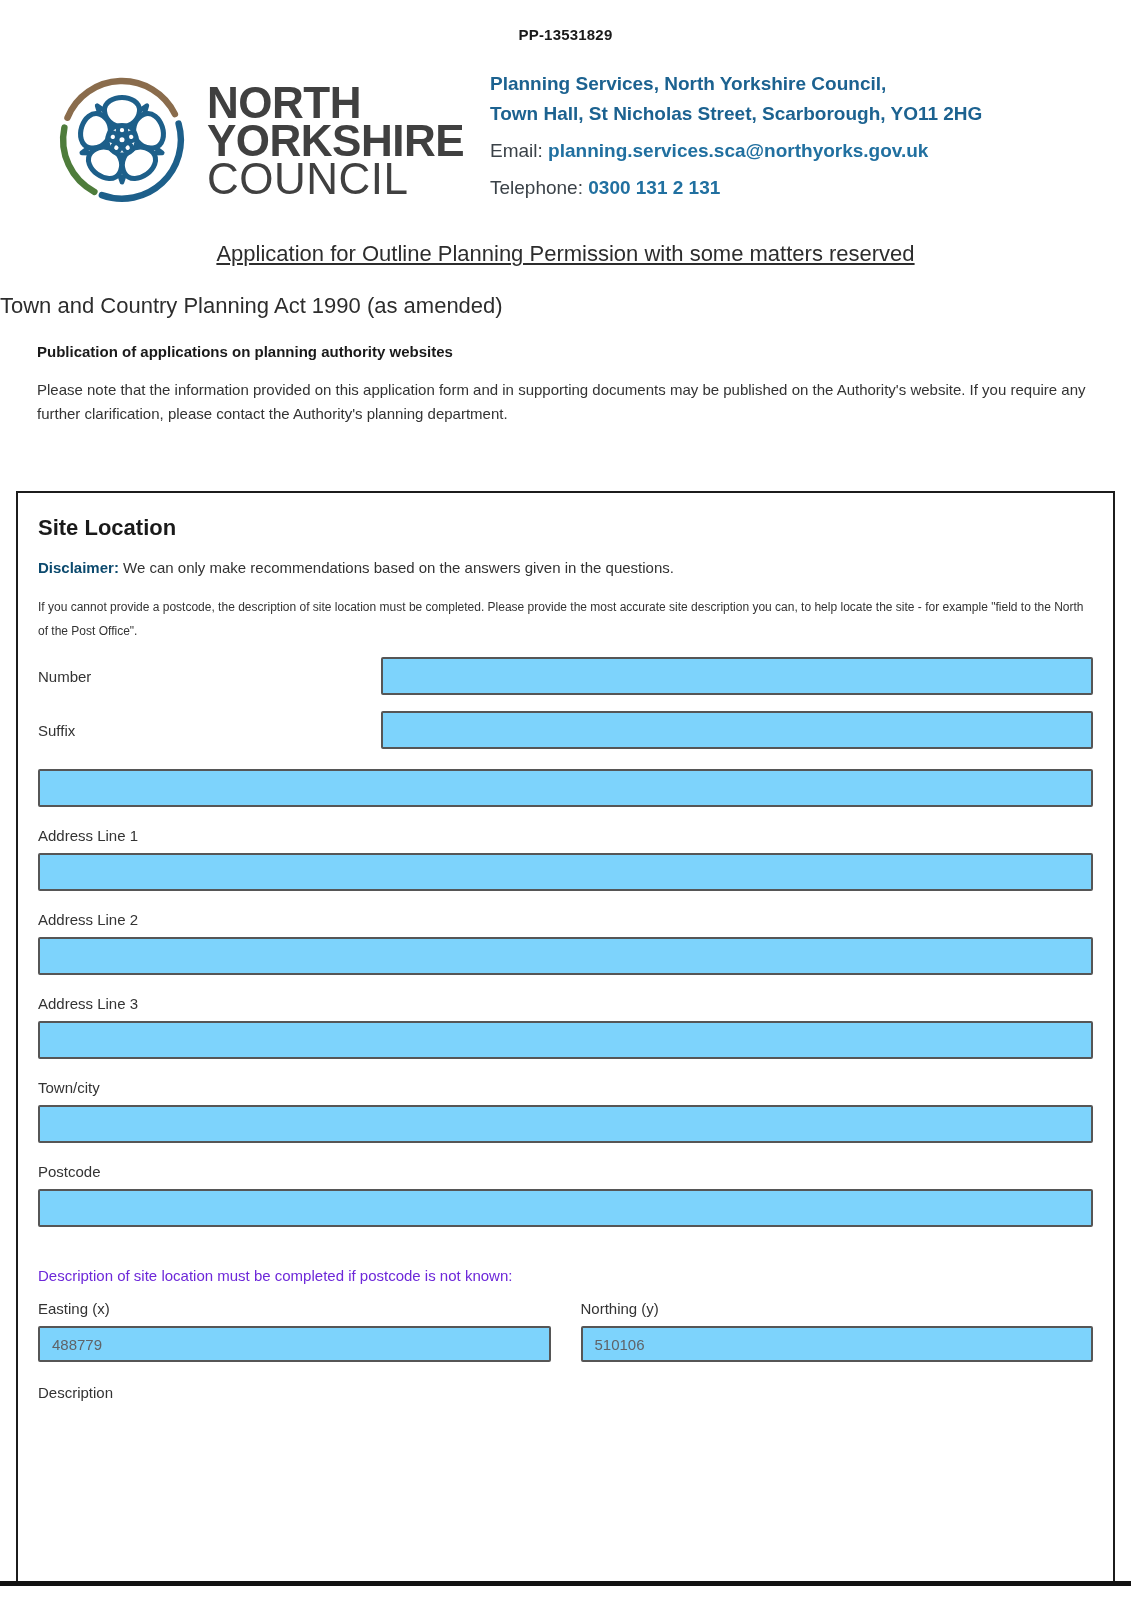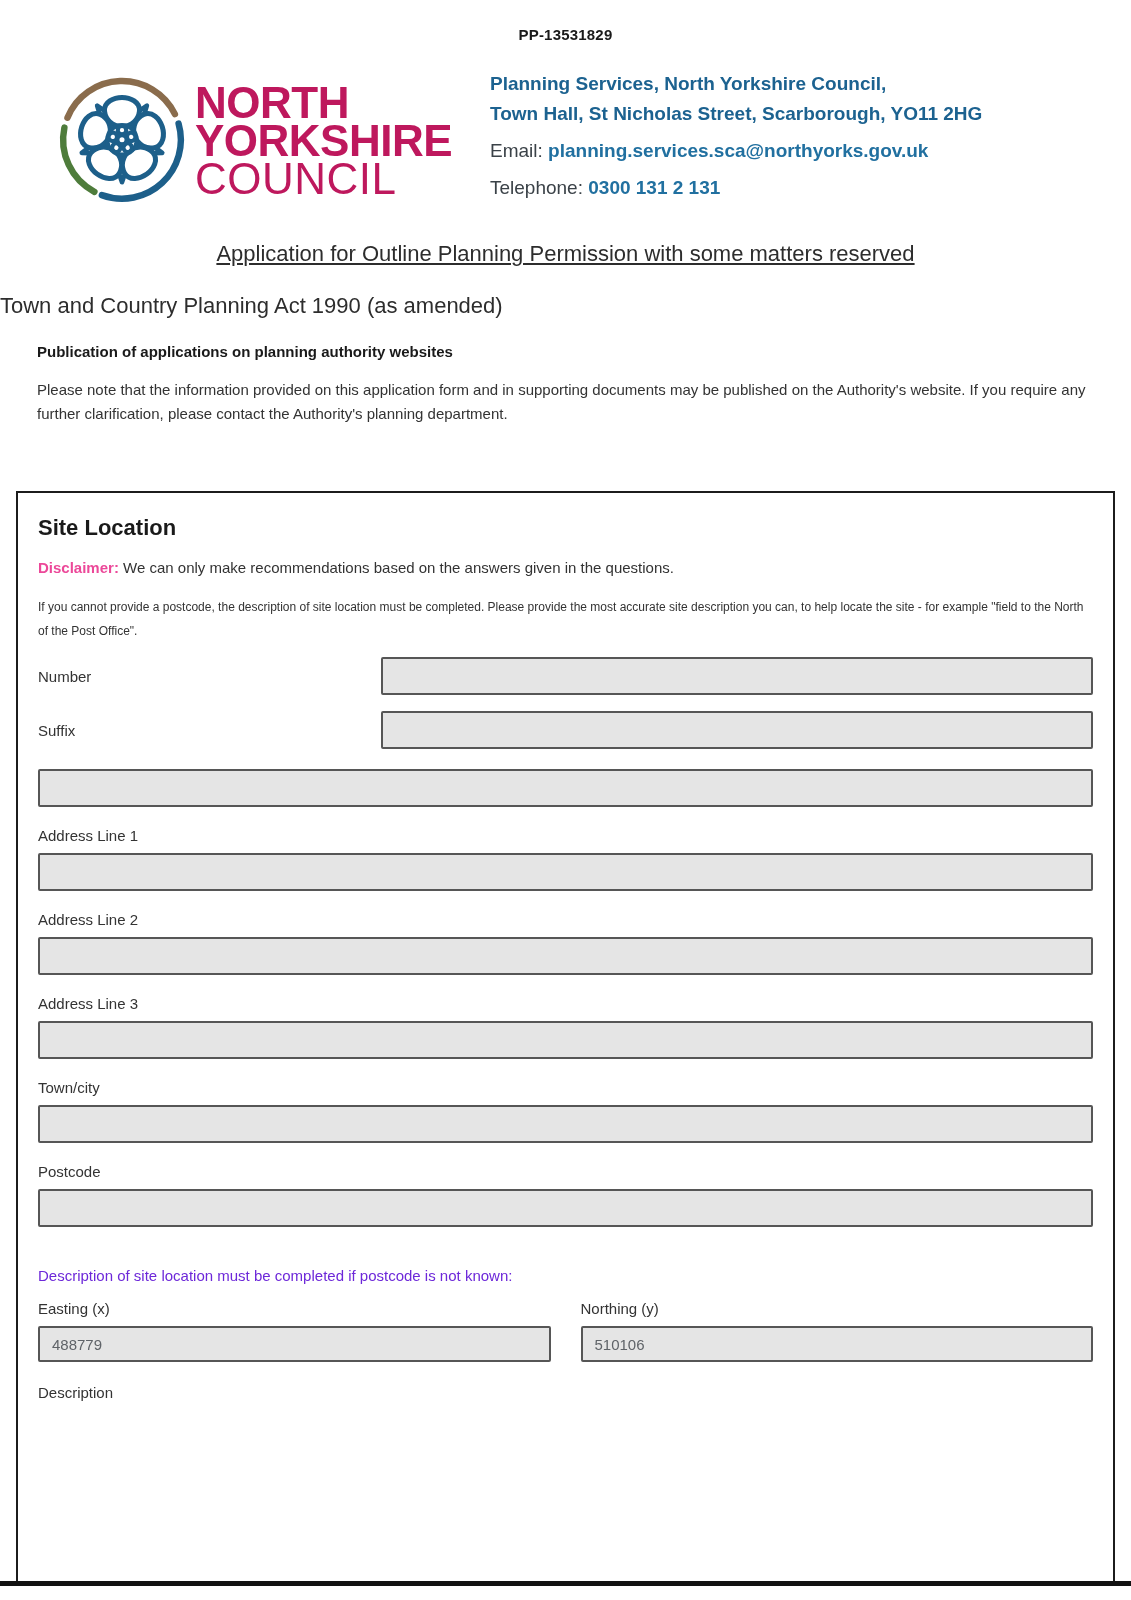--- a/index.html
+++ b/index.html
@@ -8,46 +8,46 @@
     width:1131px; height:1600px; overflow:hidden; position:relative;
     font-family:"Liberation Sans", sans-serif; color:#333333;
   }
   .pp-ref {
     margin-top:26px; text-align:center;
     font-size:15px; font-weight:bold; color:#1a1a1a; letter-spacing:0.2px;
   }
   .header-row { position:relative; height:152px; margin-top:20px; }
   .logo-wrap { position:absolute; left:53px; top:0; display:flex; align-items:center; }
   .logo-svg { display:block; }
-  .wordmark { margin-left:4px; color:#be185d; line-height:38px; letter-spacing:-0.5px; margin-top:6px; }
+  .wordmark { margin-left:16px; color:#404040; line-height:38px; letter-spacing:-0.5px; margin-top:6px; }
   .wordmark .wm-bold { font-size:44px; font-weight:bold; }
   .wordmark .wm-light { font-size:44px; font-weight:normal; letter-spacing:0.5px; }
   .contact { position:absolute; left:490px; top:6px; font-size:19px; }
   .contact .addr { color:#1c6290; font-weight:bold; line-height:30px; }
   .contact .row { margin-top:7px; line-height:30px; color:#3b4248; }
   .contact .linkish { color:#2170a0; font-weight:bold; text-decoration:none; }
   .title-main { margin-top:26px; text-align:center; font-size:22px; color:#2d2d2d;text-decoration:underline; }
   .title-sub  { margin-top:26px; text-align:left; font-size:22px; color:#2d2d2d; }
   .pub-heading { margin:24px 37px 0 37px; font-size:15px; font-weight:bold; color:#1a1a1a; }
   .pub-body { margin:18px 37px 0 37px; font-size:15px; line-height:24px; color:#333; }
   .section-box {
     margin:65px 16px 0 16px; border:2px solid #1c1c1c; border-bottom:none;
     padding:16px 20px 0 20px; height:1090px; overflow:hidden; background:#fff;
   }
   .sl-heading { font-size:22px; font-weight:bold; color:#1a1a1a; margin-top:6px; }
   .sl-disclaimer { margin-top:18px; font-size:15px; line-height:18px; color:#333; }
-  .sl-disclaimer b { color:#ec4899;margin-top:28px; }
+  .sl-disclaimer b { color:#0c4a6e;margin-top:28px; }
   .sl-intro { margin-top:18px; font-size:12px; line-height:24px; color:#333; }
   .inline-field { display:grid; grid-template-columns:343px 1fr; align-items:center; }
   .inline-field.first { margin-top:14px; }
   .inline-field + .inline-field { margin-top:16px; }
   .field-label { font-size:15px; color:#333; }
   .text-input {
     width:100%; height:38px; border:2px solid #565656; border-radius:2px;
-    background:#e5e5e5; font-family:"Liberation Sans", sans-serif;
+    background:#7dd3fc; font-family:"Liberation Sans", sans-serif;
     font-size:15px; color:#5f6368; padding:0 12px; outline:none; display:block;
   }
   .stacked-field { margin-top:20px; }
   .stacked-field .field-label { display:block; height:18px; }
   .stacked-field .text-input { margin-top:8px; }
   .desc-heading { margin-top:40px; font-size:15px; color:#6d28d9; }
   .coord-grid { display:grid; grid-template-columns:1fr 1fr; column-gap:30px; margin-top:16px; }
   .coord-grid .field-label { display:block; height:18px; }
   .coord-grid .text-input { margin-top:8px; height:36px; }
   .description-label { margin-top:22px; font-size:15px; color:#333; display:block; }

